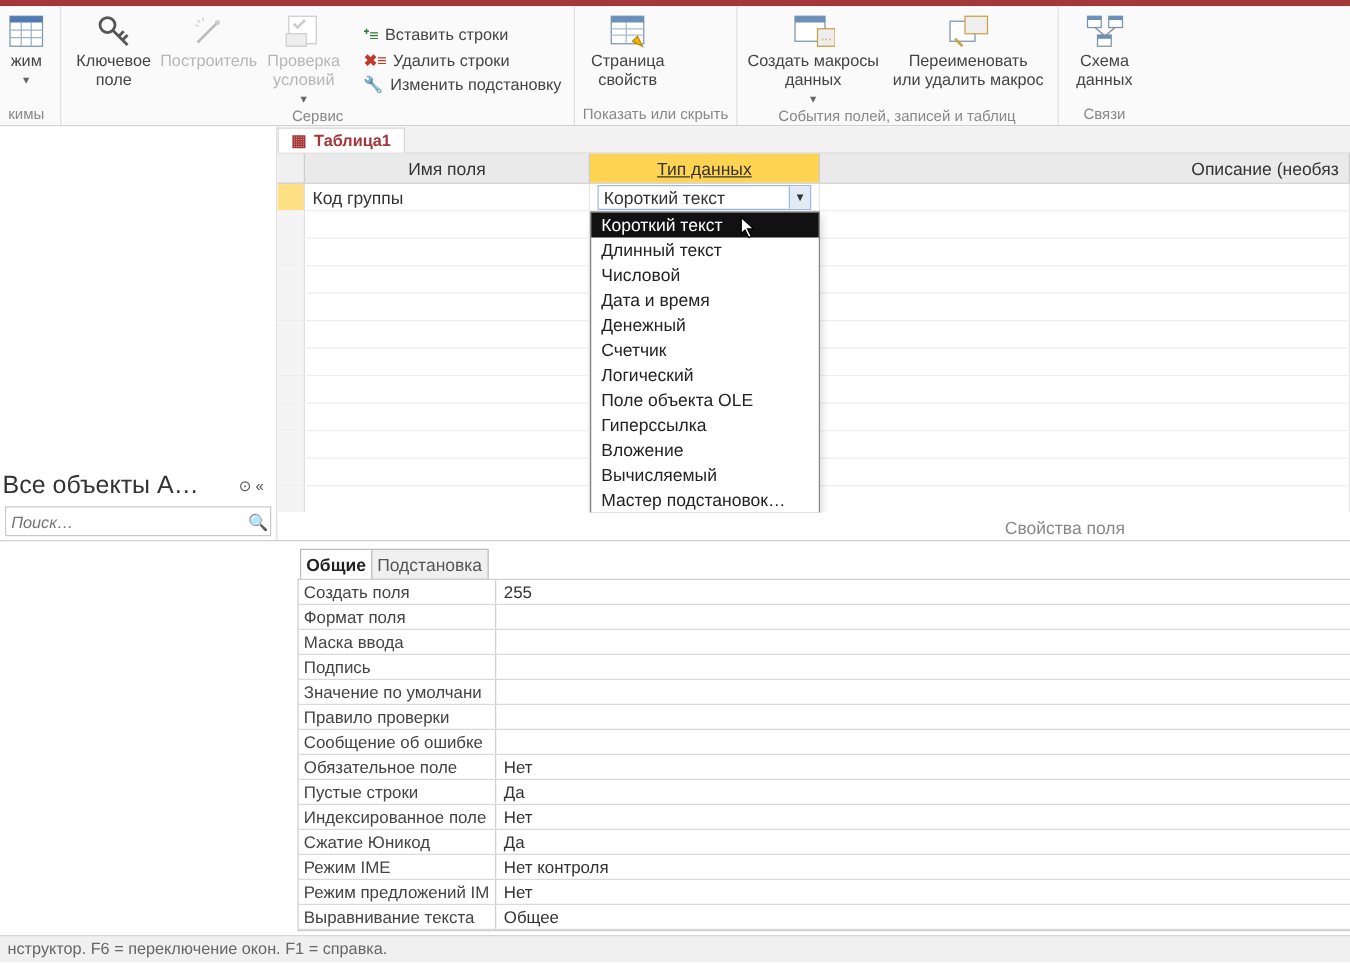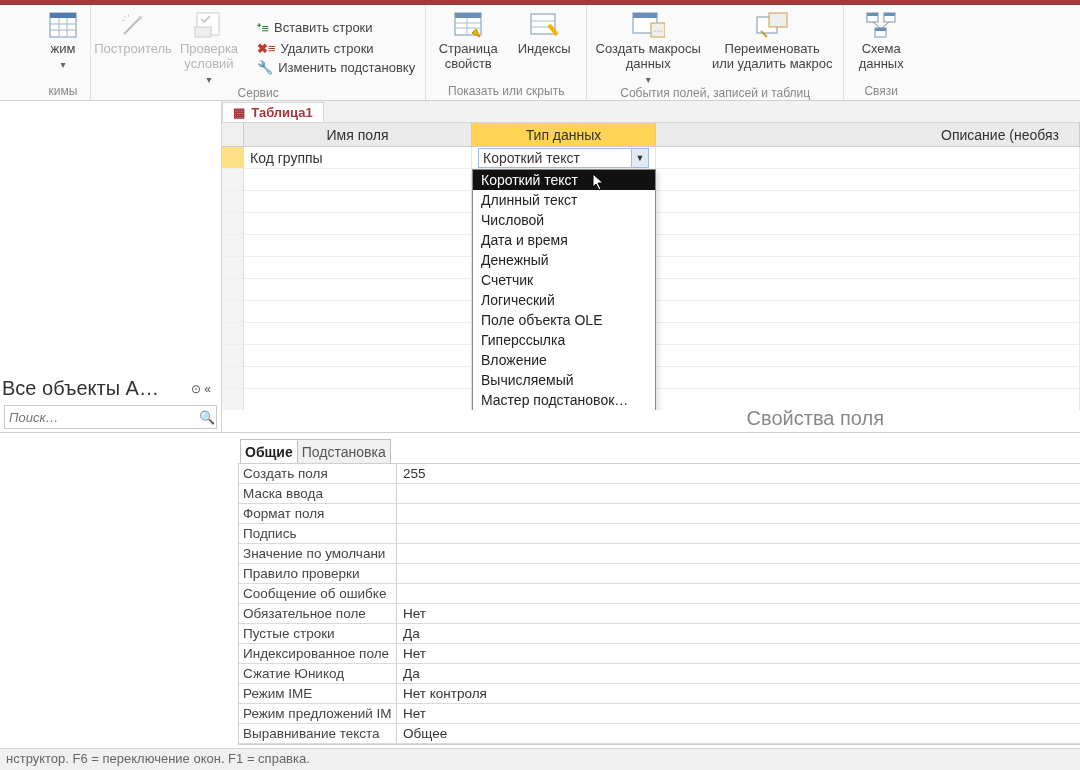--- a/index.html
+++ b/index.html
@@ -94,22 +94,22 @@
     display: flex; height: 24px; background: #f0f0f0;
     border-bottom: 1px solid #ccc;
     text-align: center;
   }
   .rowsel-h { width: 22px; border-right: 1px solid #ccc; }
   .col-h {
     border-right: 1px solid #ccc; display: flex; align-items: center; justify-content: center;
     font-size: 14px; color: #333; background: #eaeaea;
   }
   .col-h.name { width: 228px; }
-  .col-h.type { width: 184px; background: #ffd452; }
-  .col-h.desc { flex: 1; justify-content: flex-end; padding-right: 20px; }
+  .col-h.type { width: 184px; background: #ffd452; text-decoration: underline; }
+  .col-h.desc { flex: 1; justify-content: flex-end; padding-right: 8px; }
 
   .grid-body { position: relative; height: calc(100% - 22px - 24px - 22px); overflow: hidden; }
   .grid-row {
     display: flex; height: 22px; border-bottom: 1px solid #eee;
   }
   .rowsel {
     width: 22px; border-right: 1px solid #ddd; background: #f4f4f4;
     display: flex; align-items: center; justify-content: center;
   }
   .cell { border-right: 1px solid #e6e6e6; padding: 0 6px; font-size: 14px; line-height: 22px; }
@@ -144,22 +144,22 @@
     border-left: 6px solid #fff; border-top: 4px solid transparent; border-bottom: 4px solid transparent;
     transform: rotate(35deg);
     display: none;
   }
   .cursor-ptr {
     position: absolute; left: 370px; top: 26px; z-index: 30;
     width: 14px; height: 18px; pointer-events: none;
   }
 
   .props-label {
-    position: absolute; right: 196px; bottom: 2px;
-    font-size: 20px; color: #888;
+    position: absolute; right: 180px; bottom: 2px;
+    font-size: 14px; color: #888;
     z-index: 2;
   }
 
   
   .prop-area {
     height: 290px;
     display: flex; flex-direction: column;
   }
   .prop-tabs {
     display: flex; gap: 0; padding: 6px 0 0 240px;
@@ -185,21 +185,21 @@
     font-size: 13px; color: #666; padding: 2px 6px;
   }
 </style>
 </head>
 <body>
 
 <div class="top-bar"></div>
 
 <div class="ribbon">
 
-  <div class="ribbon-group" style="padding-left:0;margin-left:42px;">
+  <div class="ribbon-group" style="padding-left:0;">
     <div class="rg-body">
       <div class="big-btn" style="width:42px;">
         <div class="ic">
           <svg width="28" height="26">
               <rect x="1" y="1" width="26" height="24" fill="#fff" stroke="#7a94b0"></rect>
               <rect x="1" y="1" width="26" height="5" fill="#4f7bb1"></rect>
               <line x1="1" y1="12" x2="27" y2="12" stroke="#9db3cc"></line>
               <line x1="1" y1="18" x2="27" y2="18" stroke="#9db3cc"></line>
               <line x1="10" y1="6" x2="10" y2="25" stroke="#9db3cc"></line>
               <line x1="18" y1="6" x2="18" y2="25" stroke="#9db3cc"></line>
@@ -207,20 +207,32 @@
         </div>
         <span>жим</span>
         <span class="arrow-down">▾</span>
       </div>
     </div>
     <div class="rg-label">кимы</div>
   </div>
 
   <div class="ribbon-group">
     <div class="rg-body">
+      <div class="big-btn">
+        <div class="ic">
+          <svg width="30" height="30">
+              <circle cx="10" cy="10" r="6" fill="none" stroke="#555" stroke-width="2.2"></circle>
+              <line x1="14" y1="14" x2="26" y2="26" stroke="#555" stroke-width="2.2"></line>
+              <line x1="22" y1="22" x2="26" y2="18" stroke="#555" stroke-width="2.2"></line>
+              <line x1="19" y1="19" x2="23" y2="15" stroke="#555" stroke-width="2.2"></line>
+            </svg>
+        </div>
+        <span style="white-space:pre-line;">Ключевое
+поле</span>
+      </div>
       <div class="big-btn dis">
         <div class="ic">
           <svg width="30" height="30">
               <line x1="6" y1="24" x2="22" y2="8" stroke="#bbb" stroke-width="2"></line>
               <circle cx="22" cy="8" r="2" fill="#ccc"></circle>
               <path d="M6 6 l2 2 M10 4 l1 3 M4 10 l3 1" stroke="#ccc"></path>
             </svg>
         </div>
         <span>Построитель</span>
       </div>
@@ -262,31 +274,20 @@
               <rect x="3" y="2" width="26" height="22" fill="#fff" stroke="#7a94b0"></rect>
               <rect x="3" y="2" width="26" height="5" fill="#6a8fb8"></rect>
               <line x1="3" y1="12" x2="29" y2="12" stroke="#a8bcd0"></line>
               <line x1="3" y1="17" x2="29" y2="17" stroke="#a8bcd0"></line>
               <line x1="15" y1="7" x2="15" y2="24" stroke="#a8bcd0"></line>
               <path d="M24 18 l4 8 l-8 -4 z" fill="#f4b400" stroke="#c08a00"></path>
             </svg>
         </div>
         <span style="white-space:pre-line;">Страница
 свойств</span>
-      </div>
-      <div class="big-btn">
-        <div class="ic">
-          <svg width="30" height="28">
-              <rect x="2" y="3" width="24" height="20" fill="#fff" stroke="#7a94b0"></rect>
-              <line x1="2" y1="10" x2="26" y2="10" stroke="#a8bcd0"></line>
-              <line x1="2" y1="16" x2="26" y2="16" stroke="#a8bcd0"></line>
-              <path d="M20 14 l8 10" stroke="#f4b400" stroke-width="4"></path>
-            </svg>
-        </div>
-        <span>Индексы</span>
       </div>
     </div>
     <div class="rg-label">Показать или скрыть</div>
   </div>
 
   <div class="ribbon-group">
     <div class="rg-body">
       <div class="big-btn" style="width:110px;">
         <div class="ic">
           <svg width="34" height="28">
@@ -470,28 +471,28 @@
   <div class="prop-tabs">
     <div class="prop-tab active">Общие</div>
     <div class="prop-tab">Подстановка</div>
   </div>
   <div class="prop-table" id="prop-table">
       <div class="prop-row">
         <div class="prop-name">Создать поля</div>
         <div class="prop-val">255</div>
       </div>
       <div class="prop-row">
+        <div class="prop-name">Формат поля</div>
+        <div class="prop-val"></div>
+      </div>
+      <div class="prop-row">
         <div class="prop-name">Маска ввода</div>
         <div class="prop-val"></div>
       </div>
       <div class="prop-row">
-        <div class="prop-name">Формат поля</div>
-        <div class="prop-val"></div>
-      </div>
-      <div class="prop-row">
         <div class="prop-name">Подпись</div>
         <div class="prop-val"></div>
       </div>
       <div class="prop-row">
         <div class="prop-name">Значение по умолчани</div>
         <div class="prop-val"></div>
       </div>
       <div class="prop-row">
         <div class="prop-name">Правило проверки</div>
         <div class="prop-val"></div>

